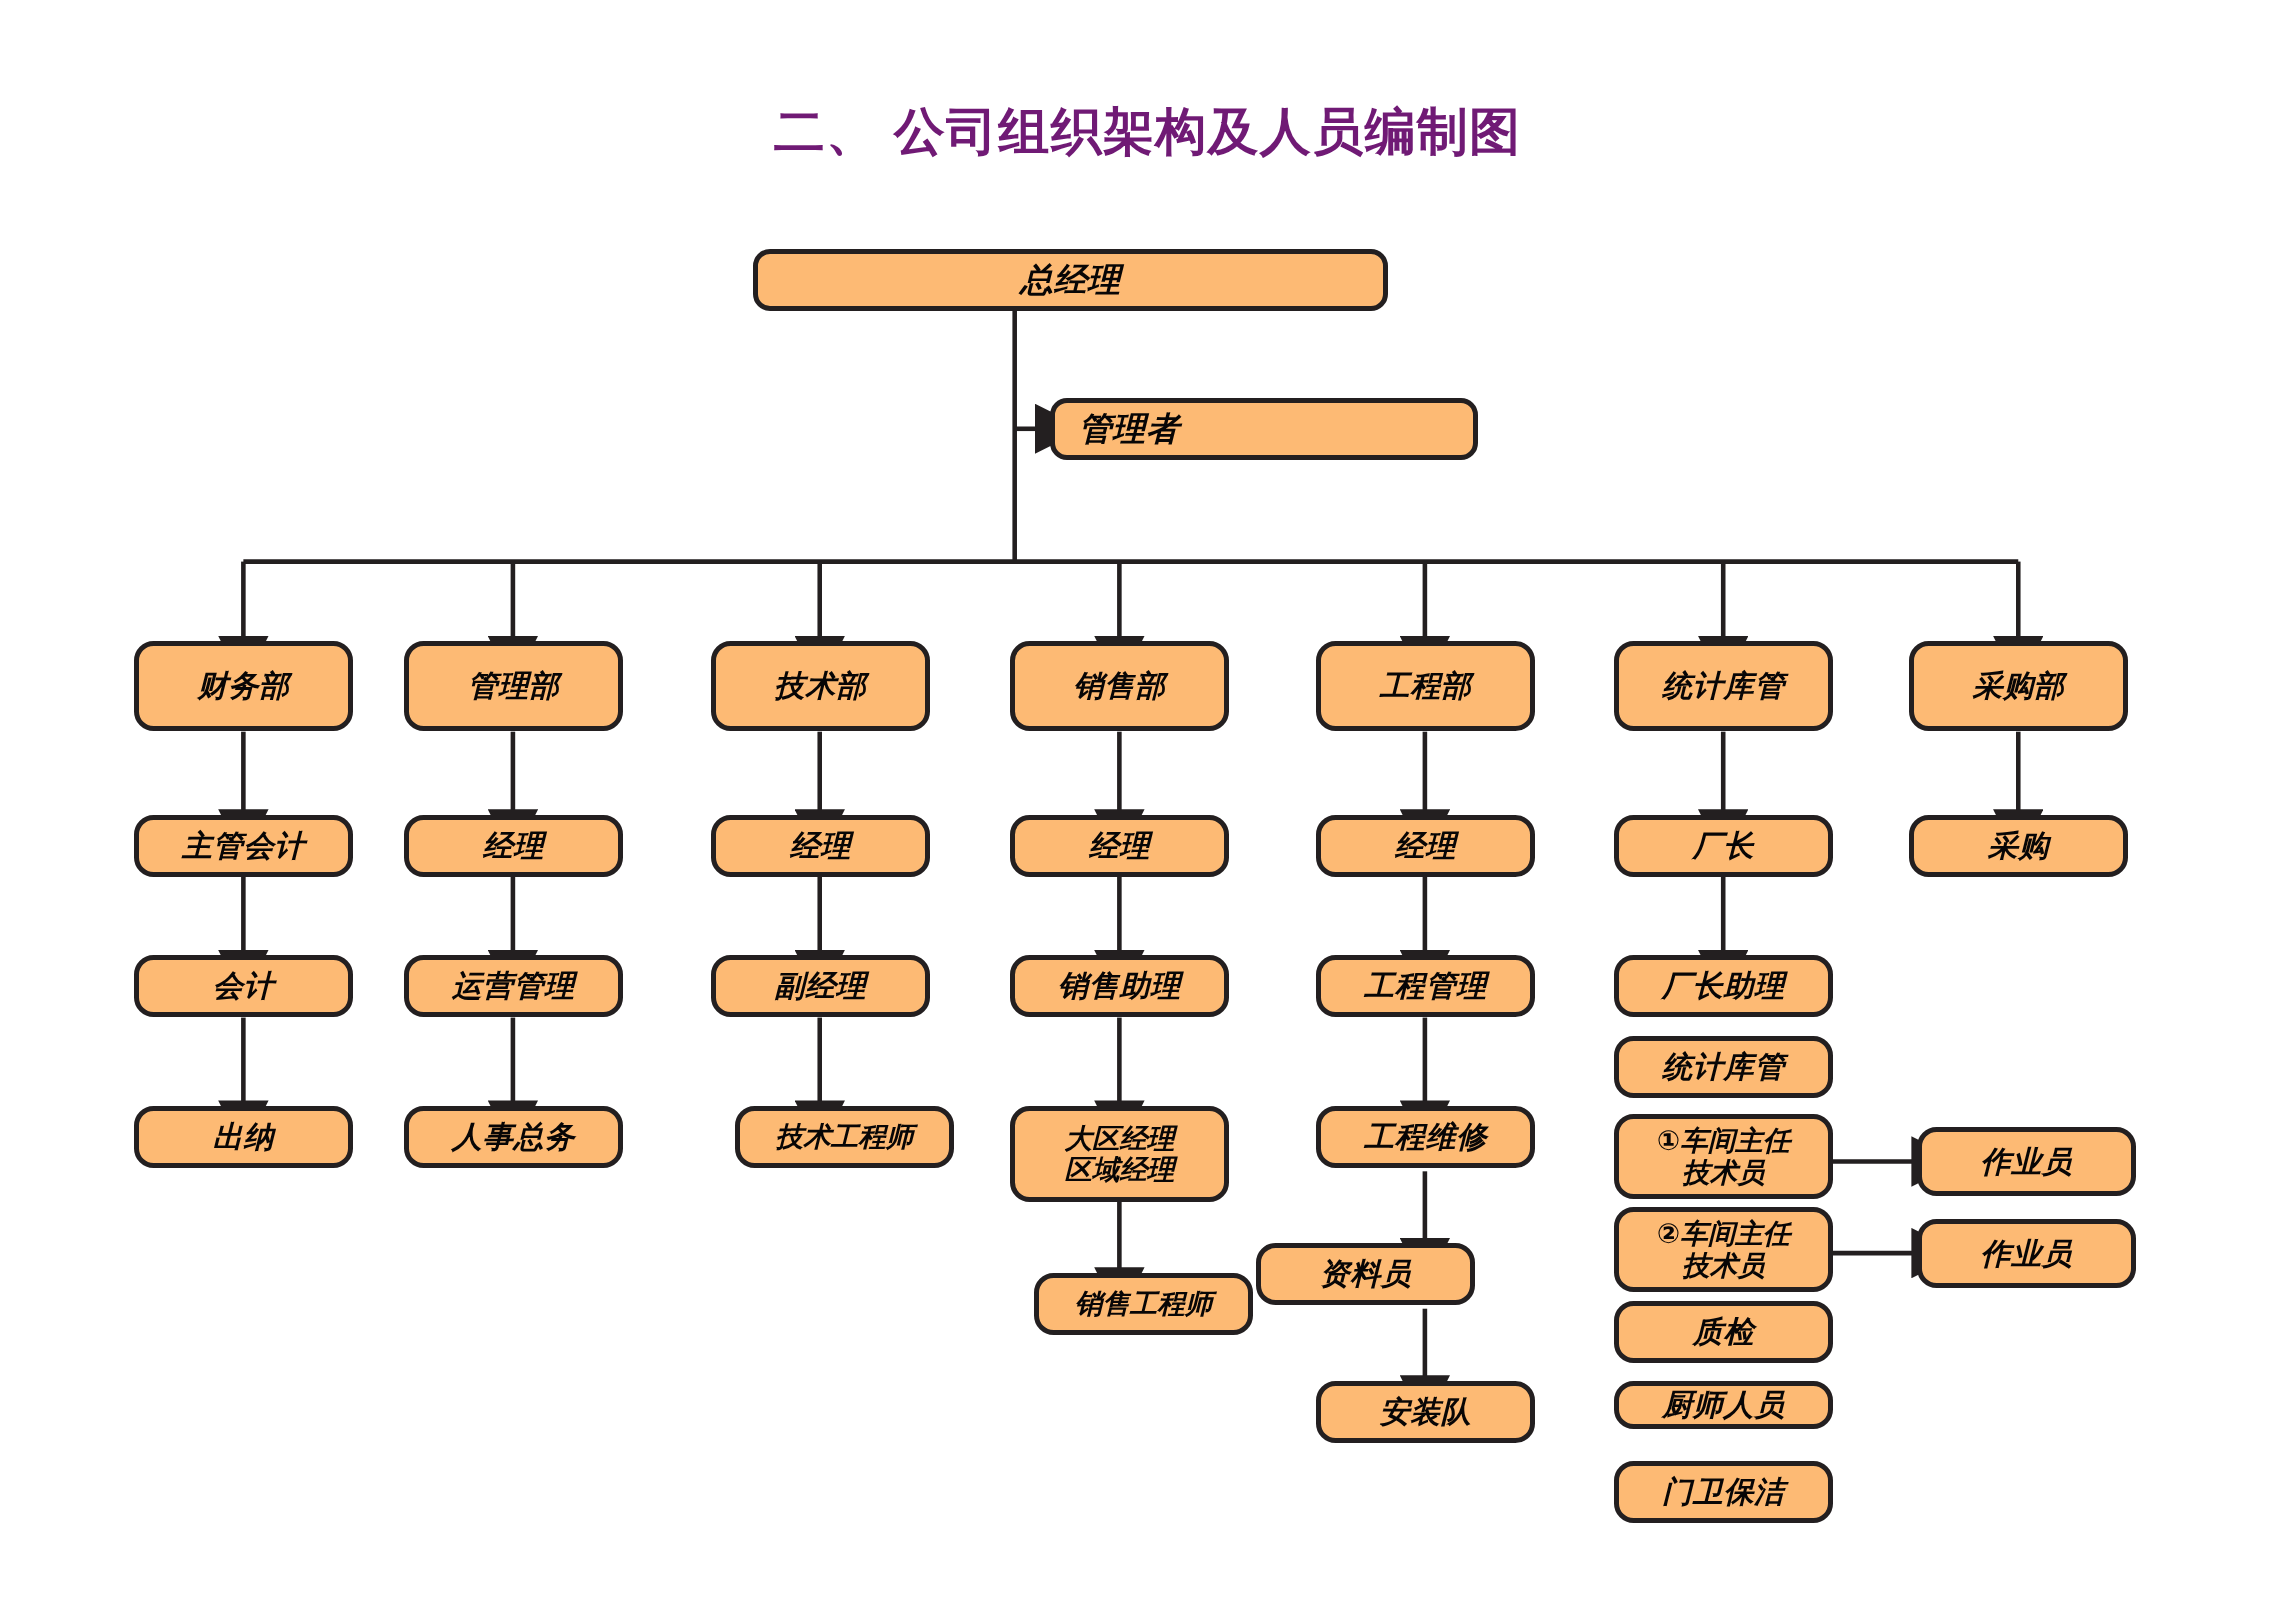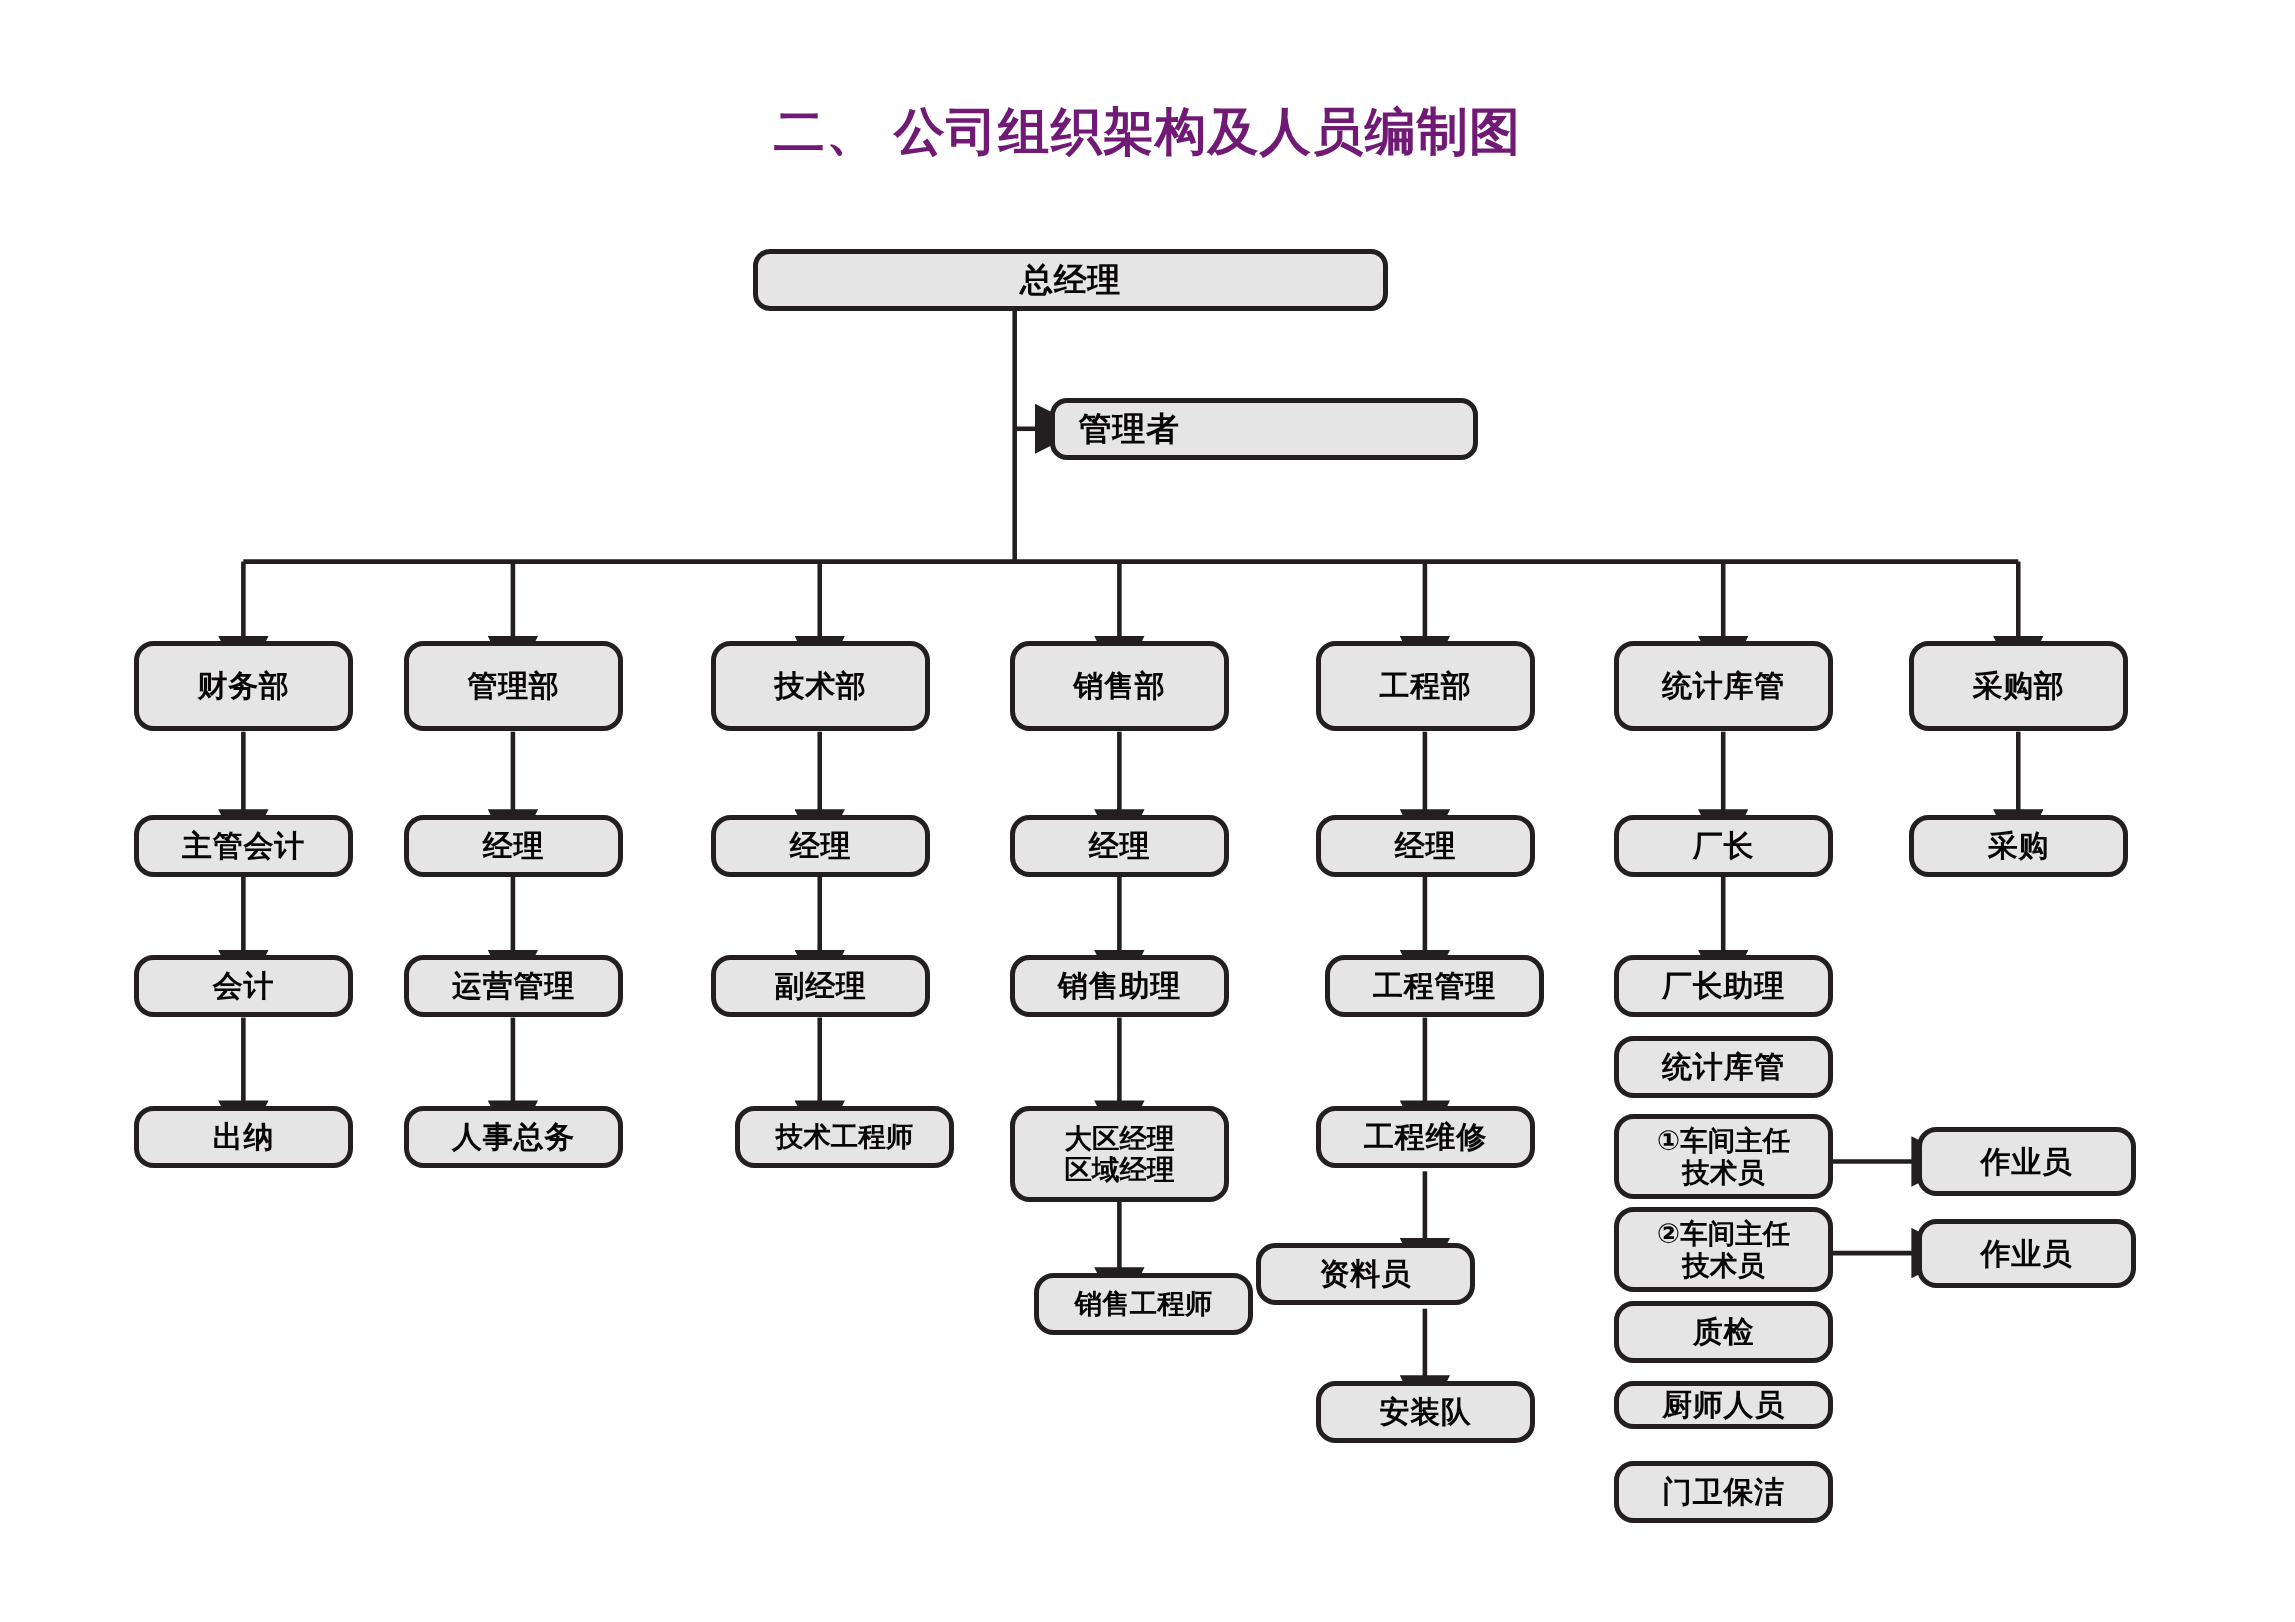--- a/index.html
+++ b/index.html
@@ -24,34 +24,35 @@
     white-space:pre;
   }
 
   
   #wires{position:absolute;left:0;top:0;width:2295px;height:1623px;pointer-events:none;}
 
   
   .node{
     position:absolute;
     box-sizing:border-box;
-    background:#e5e5e5;
+    background:#fdba74;
     border:5.9px solid #231f20;
     border-radius:19.6px;
     display:flex;
     align-items:center;
     justify-content:center;
     text-align:center;
     font-size:30px;
     font-weight:bold;
     line-height:1.12;
     color:#080606;
     white-space:pre-line;
     letter-spacing:0.7px;
     z-index:3;
+    font-style:italic;
   }
   .node.lead{           
     border-radius:17px;
     font-size:33px;
   }
   .node.leftalign{
     justify-content:flex-start;
     padding-left:23.6px;
   }
   .node.two-line{
@@ -148,21 +149,21 @@
 
   <div class="node" style="left:1010px;top:641px;width:219px;height:90px;">销售部</div>
   <div class="node" style="left:1010px;top:815px;width:219px;height:62px;">经理</div>
   <div class="node" style="left:1010px;top:955px;width:219px;height:62px;">销售助理</div>
   <div class="node two-line" style="left:1010px;top:1106px;width:219px;height:96px;">大区经理
 区域经理</div>
   <div class="node tight" style="left:1010px;top:1273px;width:219px;height:62px;">销售工程师</div>
 
   <div class="node" style="left:1316px;top:641px;width:219px;height:90px;">工程部</div>
   <div class="node" style="left:1316px;top:815px;width:219px;height:62px;">经理</div>
-  <div class="node" style="left:1316px;top:955px;width:219px;height:62px;margin-left:9px;">工程管理</div>
+  <div class="node" style="left:1316px;top:955px;width:219px;height:62px;">工程管理</div>
   <div class="node" style="left:1316px;top:1106px;width:219px;height:62px;">工程维修</div>
   <div class="node" style="left:1256px;top:1243px;width:219px;height:62px;">资料员</div>
   <div class="node" style="left:1316px;top:1381px;width:219px;height:62px;">安装队</div>
 
   <div class="node" style="left:1614px;top:641px;width:219px;height:90px;">统计库管</div>
   <div class="node" style="left:1614px;top:815px;width:219px;height:62px;">厂长</div>
   <div class="node" style="left:1614px;top:955px;width:219px;height:62px;">厂长助理</div>
   <div class="node" style="left:1614px;top:1036px;width:219px;height:62px;">统计库管</div>
   <div class="node two-line" style="left:1614px;top:1114px;width:219px;height:85px;">①车间主任
 技术员</div>

